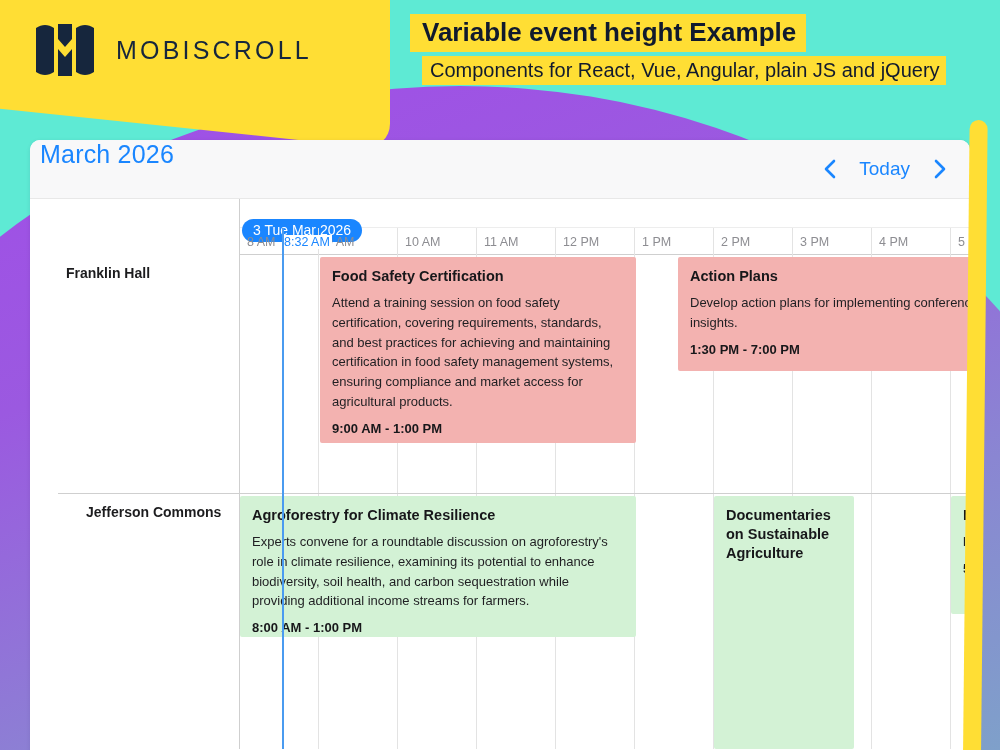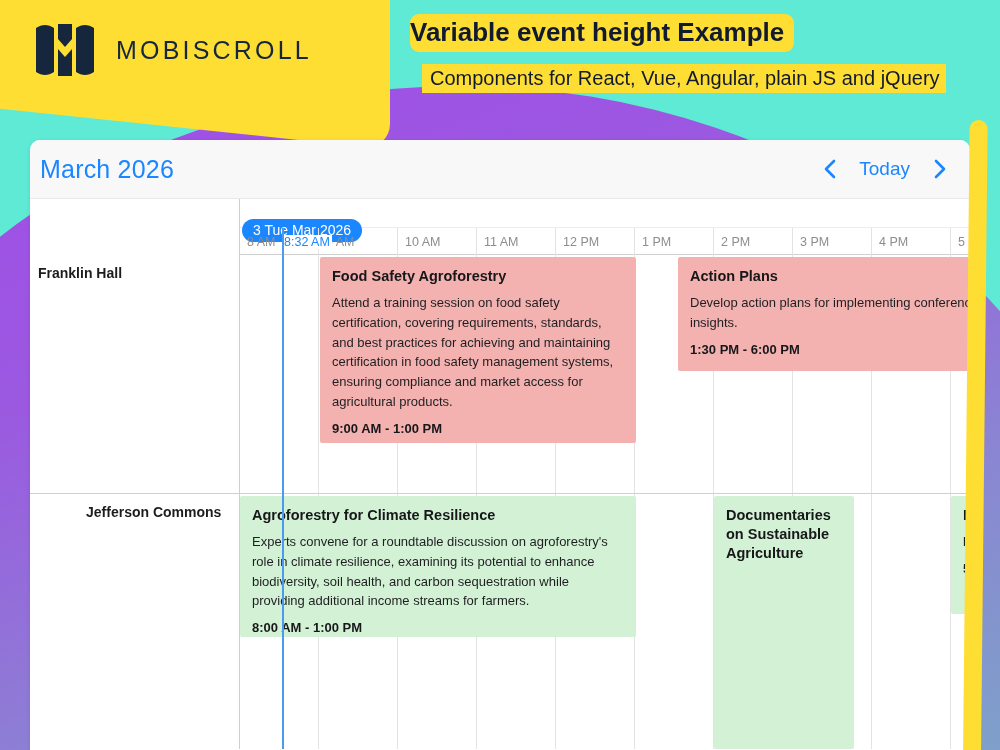--- a/index.html
+++ b/index.html
@@ -47,37 +47,37 @@
     font-size: 25px; letter-spacing: 3.2px; font-weight: 500;
     color: #16263d;
   }
 
   .title-wrap { position: absolute; left: 410px; top: 12px; z-index: 3; width: 580px; }
   .hl {
     background: #ffde34; color: #111a2e;
     display: inline; box-decoration-break: clone; -webkit-box-decoration-break: clone;
   }
   .page-title { font-size: 26px; font-weight: bold; line-height: 40px; }
-  .page-title .hl { padding: 3px 10px 5px 0; border-radius: 9px; }
-  .page-sub { font-size: 20px; line-height: 33px; margin-top: 10px; padding-left: 12px; }
+  .page-title .hl { padding: 3px 10px 5px 12px; }
+  .page-sub { font-size: 20px; line-height: 33px; margin-top: 2px; padding-left: 12px; }
   .page-sub .hl { padding: 3px 6px 4px 8px; }
 
   
   .cal-card {
     position: absolute; left: 30px; top: 140px;
     width: 940px; height: 640px;
     background: #fff;
     border-radius: 10px 10px 0 0;
     overflow: hidden;
     z-index: 5;
     box-shadow: 0 1px 4px rgba(30,20,60,.10);
   }
   .cal-topbar {
     height: 58px; background: #f8f8f9;
-    display: flex; align-items: center; justify-content: space-between;
+    display: flex; justify-content: space-between;
     padding: 0 14px 0 10px;
   }
   .cal-month { font-size: 25px; color: #1a86ff; font-weight: 400; letter-spacing: .2px; }
   .cal-nav { display: flex; align-items: center; gap: 4px; }
   .nav-btn {
     width: 34px; height: 34px; display: flex; align-items: center; justify-content: center;
     color: #1a86ff; background: none; border: 0; cursor: pointer;
   }
   .nav-btn svg { display: block; }
   .today-btn {
@@ -206,21 +206,21 @@
               <div class="hour-cell"><span>3 PM</span></div>
               <div class="hour-cell"><span>4 PM</span></div>
               <div class="hour-cell"><span>5 PM</span></div>
             </div>
           <div class="now-line-head" style="left:42px;"></div>
         </div>
       </div>
 
       <div class="tl-body">
         <div class="tl-rows">
-          <div class="res-row" style="height:239px;">
+          <div class="res-row" style="height:239px;margin-left:28px;">
             <div class="res-label">Franklin Hall</div>
           </div>
           <div class="res-row" style="height:255px;border-bottom:none;margin-left:48px;">
             <div class="res-label">Jefferson Commons</div>
           </div>
         </div>
 
         <div class="tl-grid">
 
           <div class="grid-row" style="height:239px;">
@@ -231,29 +231,29 @@
                 <div class="gcell"></div>
                 <div class="gcell"></div>
                 <div class="gcell"></div>
                 <div class="gcell"></div>
                 <div class="gcell"></div>
                 <div class="gcell"></div>
                 <div class="gcell"></div>
               </div>
 
             <div class="ev pink" style="left:80px;top:2px;width:316px;height:186px;">
-              <div class="ev-title">Food Safety Agroforestry</div>
+              <div class="ev-title">Food Safety Certification</div>
               <div class="ev-desc">Attend a training session on food safety certification, covering requirements, standards, and best practices for achieving and maintaining certification in food safety management systems, ensuring compliance and market access for agricultural products.</div>
               <div class="ev-time">9:00 AM - 1:00 PM</div>
             </div>
 
             <div class="ev pink" style="left:438px;top:2px;width:324px;height:114px;">
               <div class="ev-title">Action Plans</div>
               <div class="ev-desc" style="white-space:pre-line;">Develop action plans for implementing conference insights.</div>
-              <div class="ev-time">1:30 PM - 6:00 PM</div>
+              <div class="ev-time">1:30 PM - 7:00 PM</div>
             </div>
           </div>
 
           <div class="grid-row" style="height:255px;border-bottom:none;">
             <div class="grid-cells" id="cells-row-1">
                 <div class="gcell"></div>
                 <div class="gcell"></div>
                 <div class="gcell"></div>
                 <div class="gcell"></div>
                 <div class="gcell"></div>

